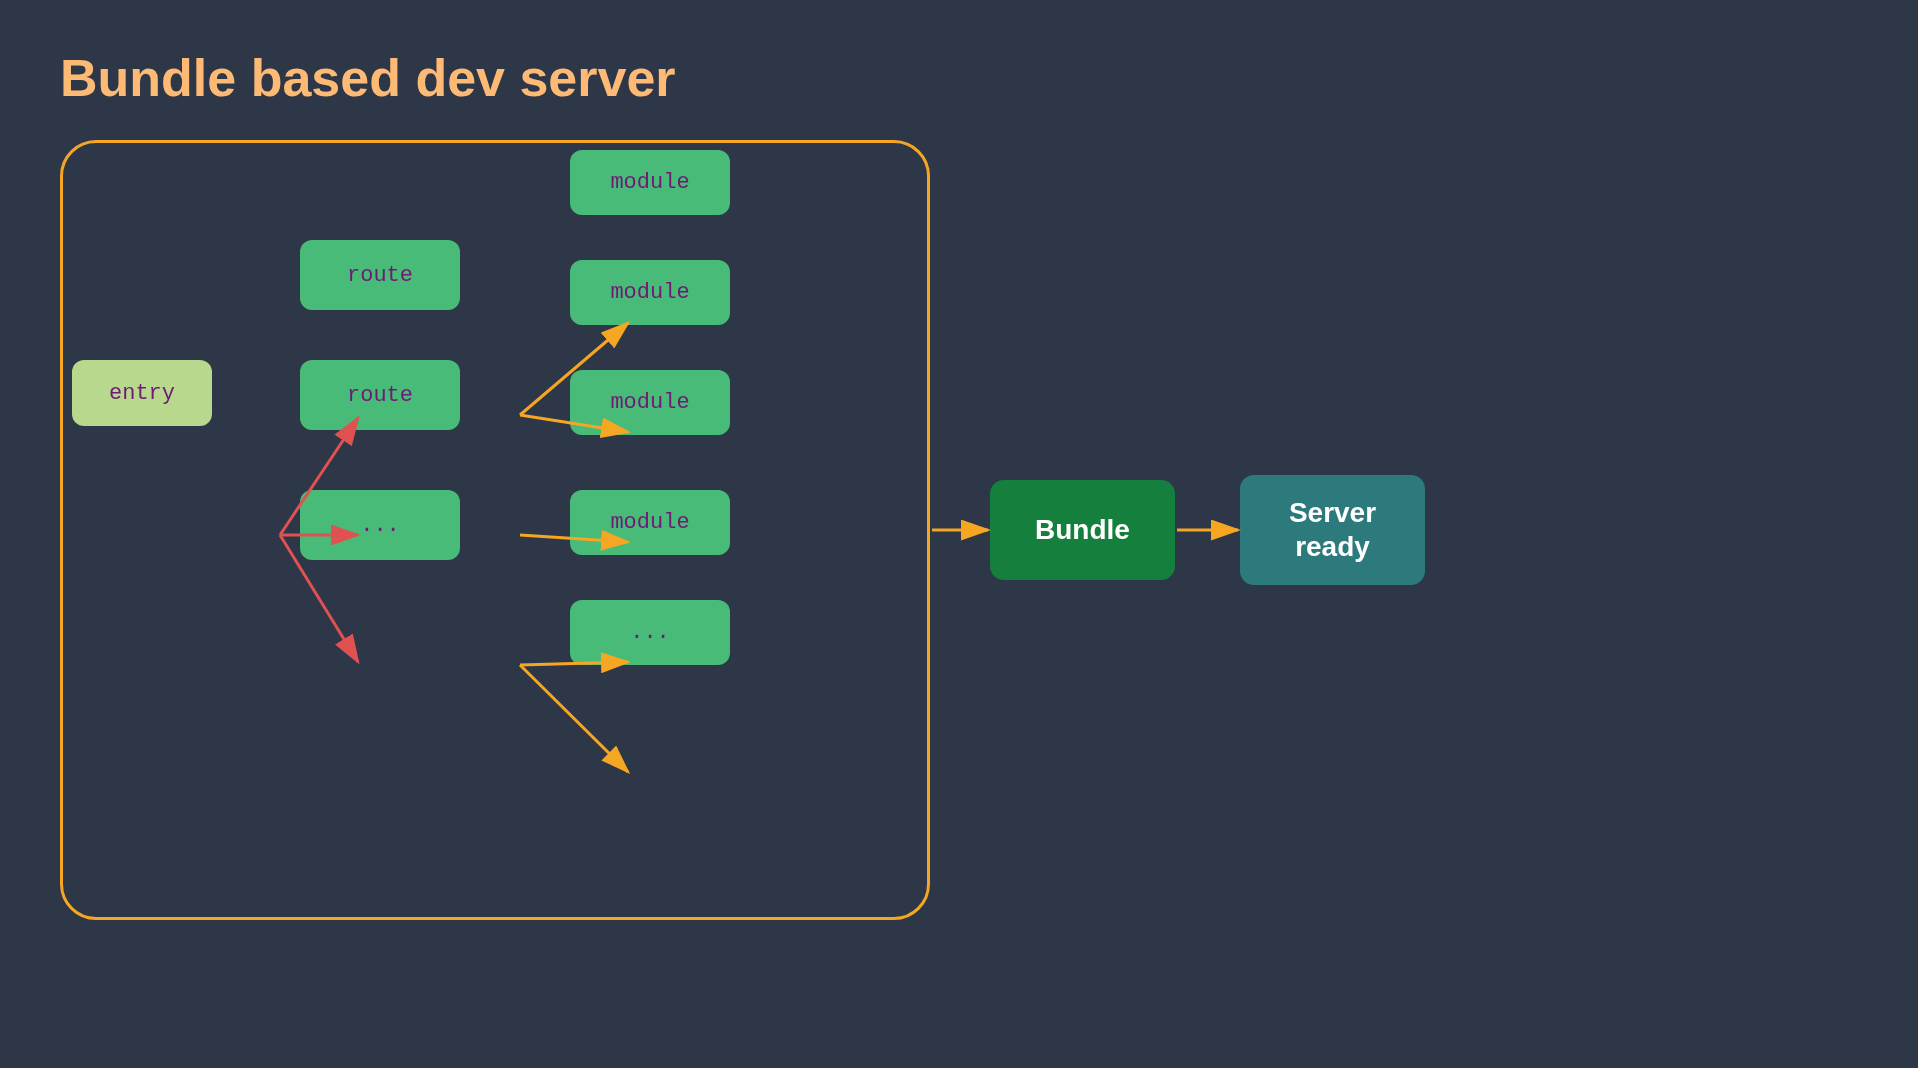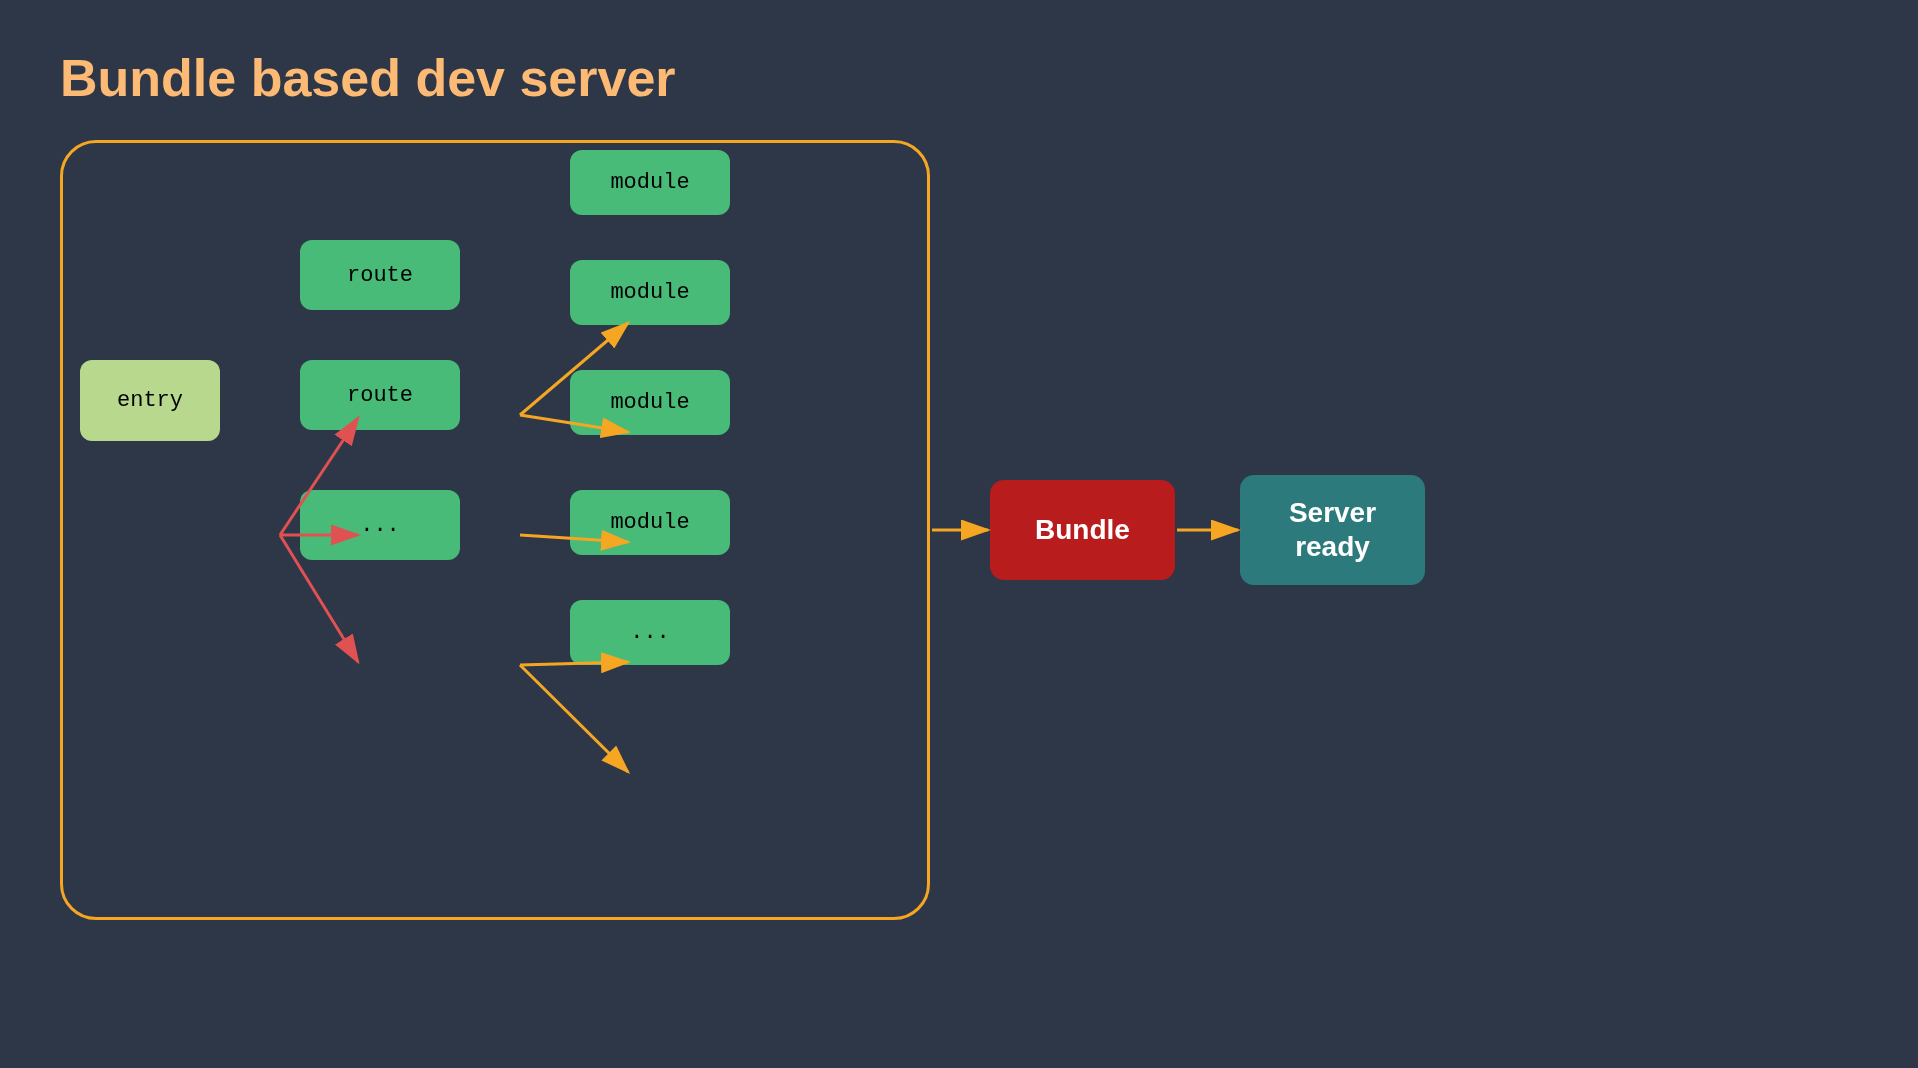--- a/index.html
+++ b/index.html
@@ -36,29 +36,29 @@
 
     
     .node {
       position: absolute;
       border-radius: 12px;
       display: flex;
       align-items: center;
       justify-content: center;
       font-size: 22px;
       font-weight: 500;
-      color: #000000;
+      color: #701a75;
     }
 
     .node-entry {
       background-color: #b8d98d;
       width: 140px;
-      height: 81px;
+      height: 66px;
       top: 360px;
-      left: 80px;
+      left: 72px;
     }
 
     .node-route1 {
       background-color: #48bb78;
       width: 160px;
       height: 70px;
       top: 240px;
       left: 300px;
     }
 
@@ -114,21 +114,21 @@
       background-color: #48bb78;
       width: 160px;
       height: 65px;
       top: 600px;
       left: 570px;
     }
 
     
     .node-bundle {
       position: absolute;
-      background-color: #b91c1c;
+      background-color: #15803d;
       width: 185px;
       height: 100px;
       top: 480px;
       left: 990px;
       border-radius: 14px;
       display: flex;
       align-items: center;
       justify-content: center;
       font-size: 28px;
       font-weight: 700;

